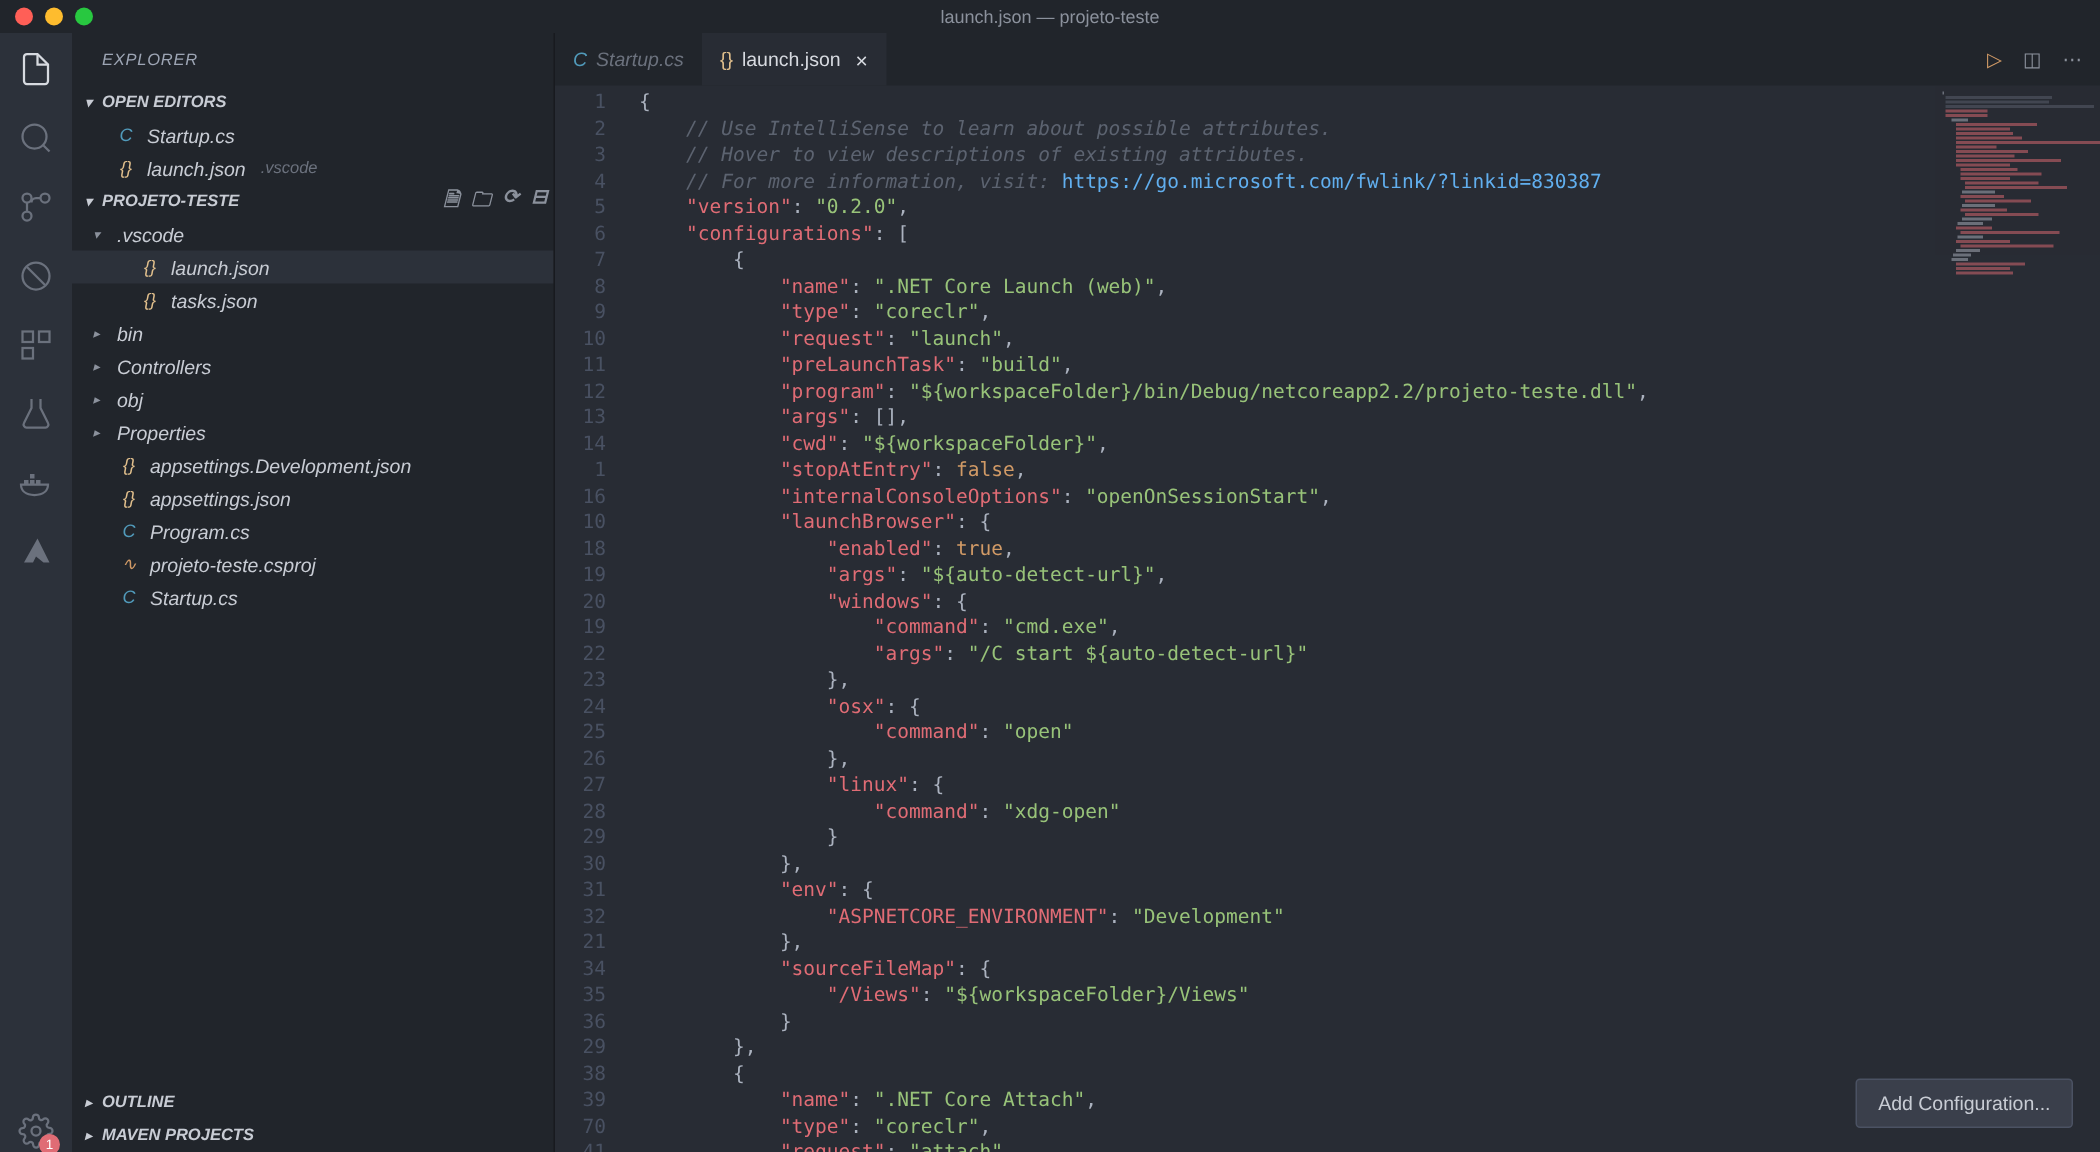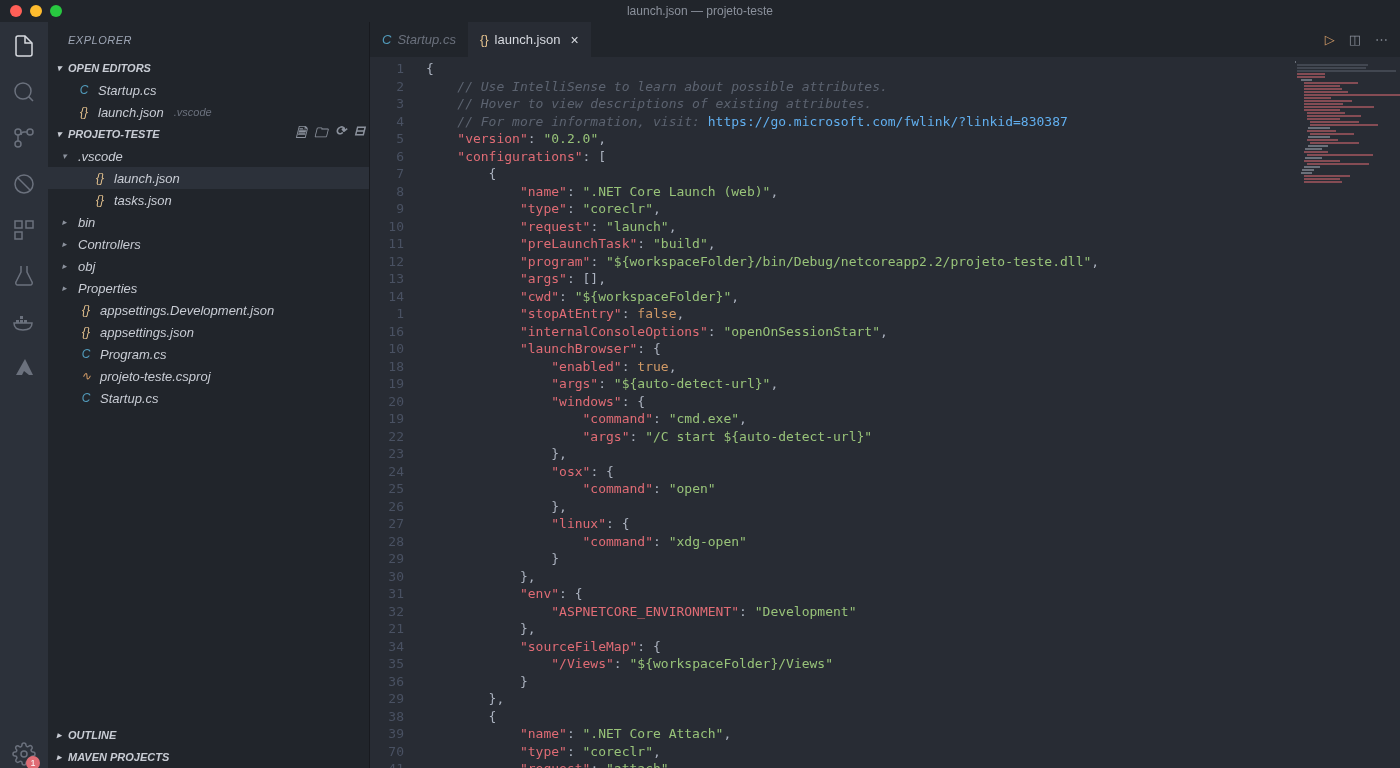--- a/index.html
+++ b/index.html
@@ -317,15 +317,16 @@
             <div style="width: 36px; background: rgb(224, 108, 117); opacity: 0.6; margin-left: 9.6px;"></div>
             <div style="width: 62.4px; background: rgb(224, 108, 117); opacity: 0.6; margin-left: 12.8px;"></div>
             <div style="width: 15.6px; background: rgb(171, 178, 191); opacity: 0.6; margin-left: 10.4px;"></div>
             <div style="width: 12px; background: rgb(171, 178, 191); opacity: 0.6; margin-left: 8px;"></div>
             <div style="width: 10.8px; background: rgb(171, 178, 191); opacity: 0.6; margin-left: 7.2px;"></div>
             <div style="width: 46.8px; background: rgb(224, 108, 117); opacity: 0.6; margin-left: 9.6px;"></div>
             <div style="width: 36px; background: rgb(224, 108, 117); opacity: 0.6; margin-left: 9.6px;"></div>
             <div style="width: 38.4px; background: rgb(224, 108, 117); opacity: 0.6; margin-left: 9.6px;"></div>
           </div>
       </div>
+      <div class="addcfg">Add Configuration...</div>
     </div>
   </div>
 </div>
 
 </body></html>

